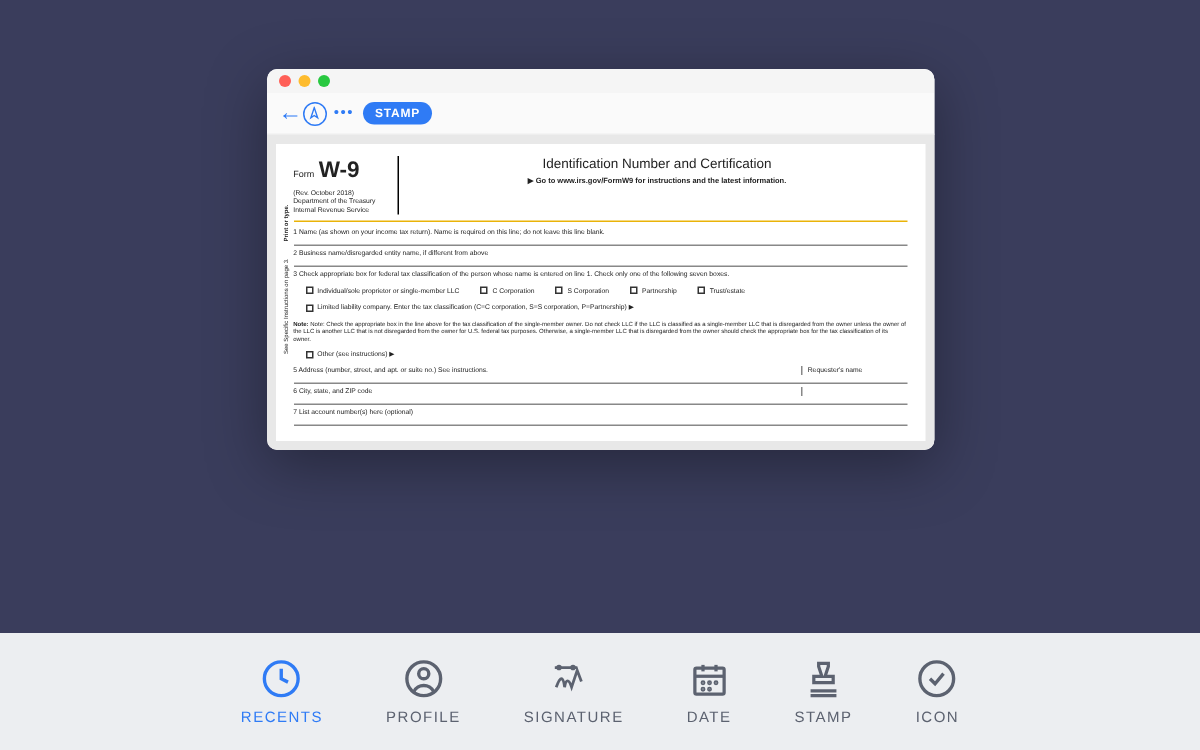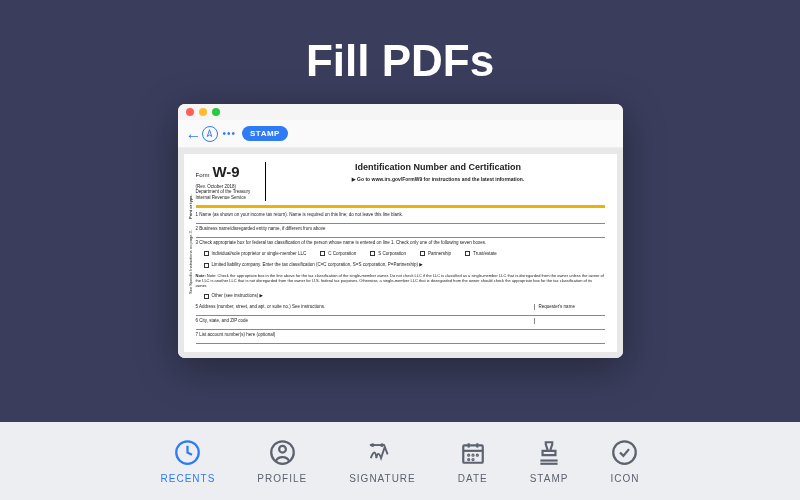--- a/index.html
+++ b/index.html
@@ -106,41 +106,41 @@
   height: 100%;
   padding: 8px 12px;
   font-size: 5px;
   color: #222;
   line-height: 1.3;
   position: relative;
   overflow: hidden;
 }
 .form-header {
   display: flex;
-  border-bottom: 3px solid #eab308;
+  border-bottom: 1px solid #eab308;
   padding-bottom: 4px;
   margin-bottom: 2px;
 }
 .form-left {
   width: 70px;
   border-right: 1px solid #000;
   padding-right: 4px;
 }
 .form-num { display: flex; align-items: baseline; gap: 3px; }
 .form-word { font-size: 6px; }
 .form-code { font-size: 15px; font-weight: 800; }
 .form-rev { font-size: 4.5px; margin-top: 2px; }
 .form-dept { font-size: 4.5px; }
 .form-right {
   flex: 1;
   text-align: center;
   padding-left: 6px;
 }
 .form-title1 { font-size: 9px; font-weight: 700; }
-.form-title2 { font-size: 9px; font-weight: 700; }
+.form-title2 { font-size: 9px; font-weight: 400; }
 .form-go { font-size: 5px; font-weight: 600; margin-top: 2px; }
 .form-line {
   border-bottom: 0.5px solid #888;
   padding: 2px 0 5px;
   font-size: 4.5px;
 }
 .form-section { padding: 2px 0; font-size: 4.5px; }
 .checkbox-row {
   display: flex;
   gap: 14px;
@@ -220,21 +220,20 @@
   font-weight: 500;
 }
 .nav-item.active .nav-label { color: #2f7bf5; }
 .nav-item.active svg { stroke: #2f7bf5; }
 .nav-item svg { stroke: #5c6270; }
 </style>
 </head>
 <body>
 
 <div class="hero">
-  <div class="headline">Fill PDFs</div>
 </div>
 
 <div class="window">
   <div class="titlebar">
     <div class="traffic tr-red"></div>
     <div class="traffic tr-yellow"></div>
     <div class="traffic tr-green"></div>
   </div>
   <div class="toolbar">
     <span class="back-arrow">←</span>

